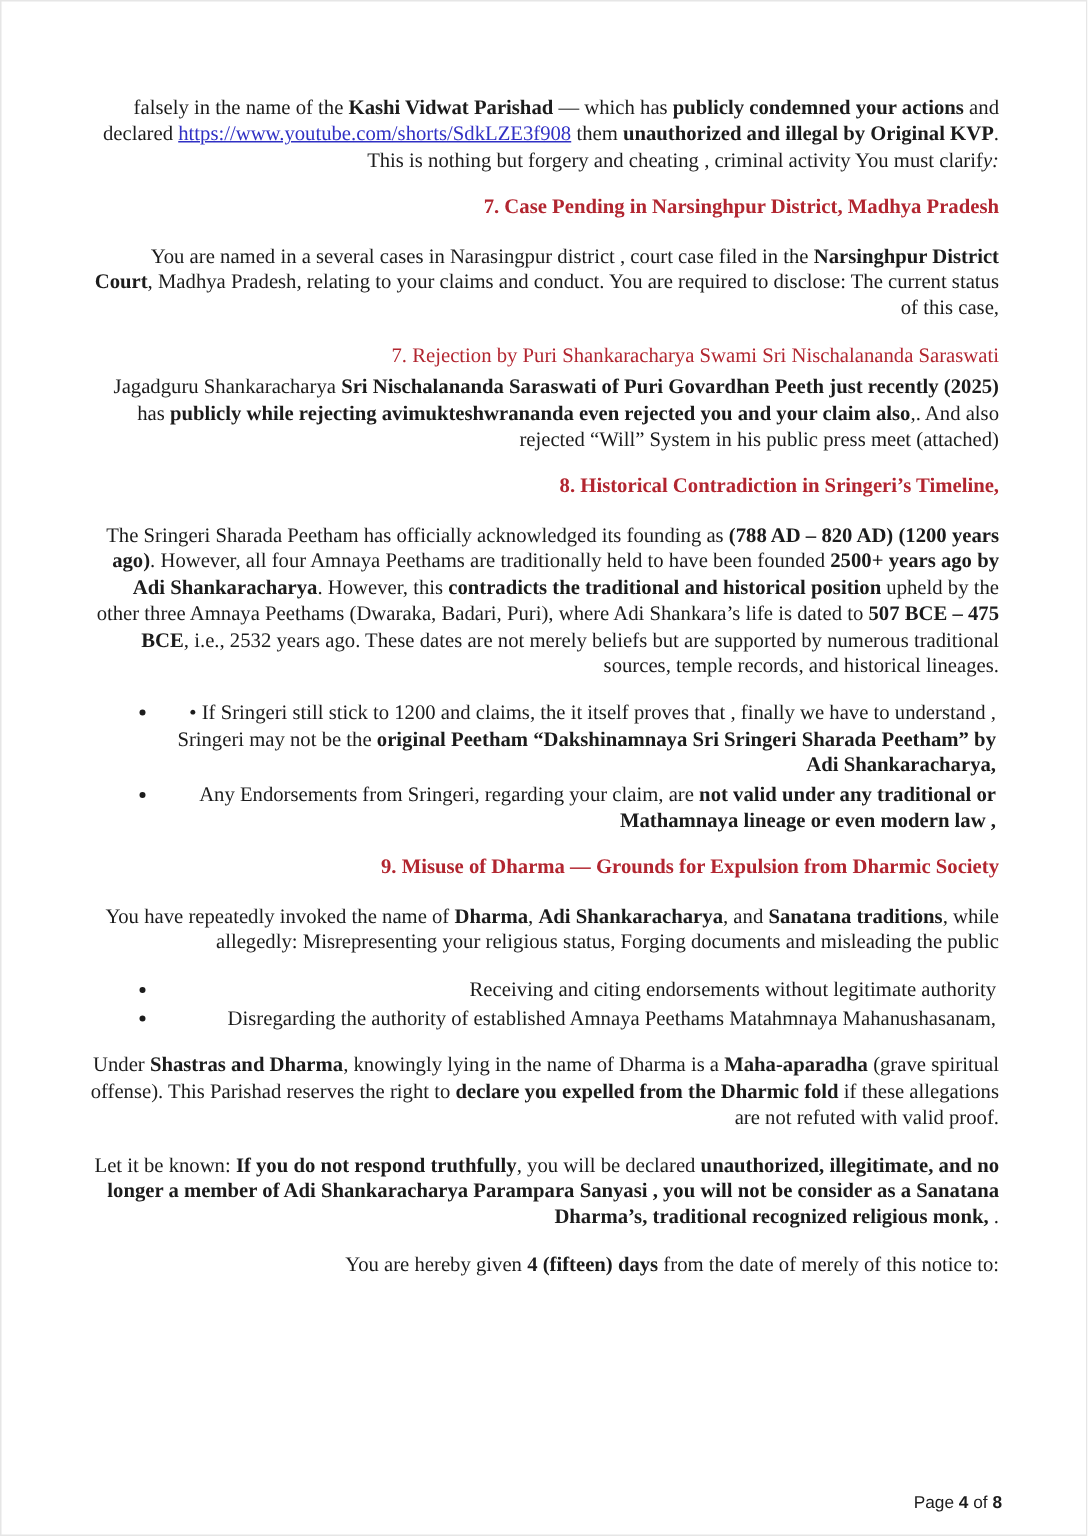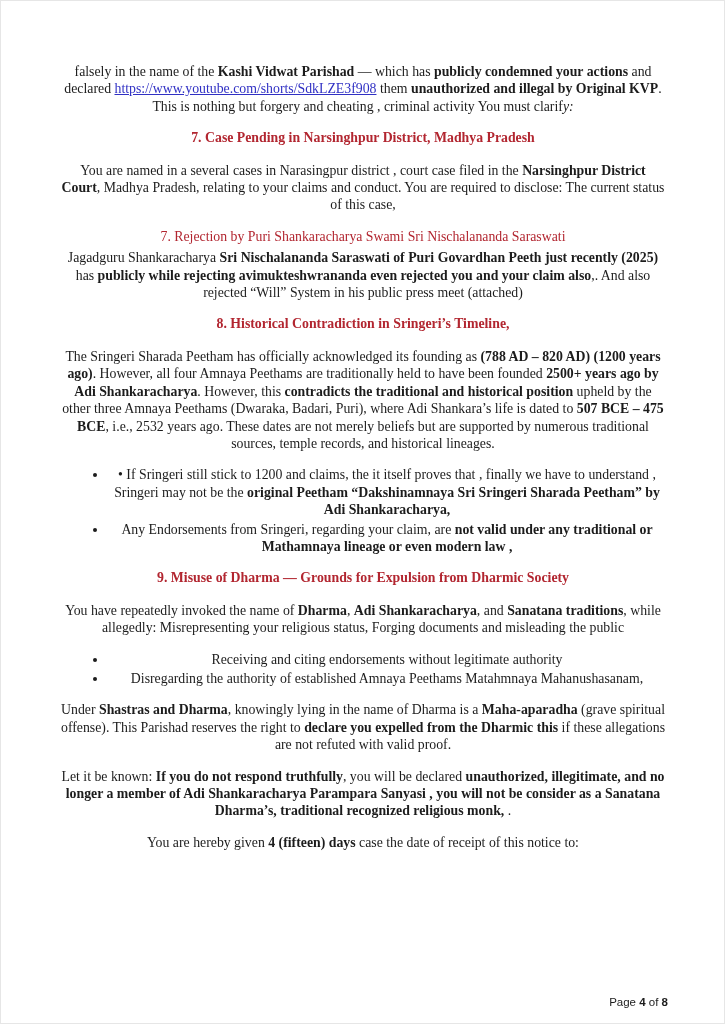--- a/index.html
+++ b/index.html
@@ -9,21 +9,21 @@
     background:#ffffff;
     box-shadow: inset 0 0 0 1px #e6e6e6;
     font-family:"Liberation Serif", serif;
     color:#1c1c1c;
     overflow:hidden;
   }
   .content{
     position:absolute;
     left:60px;top:63px;width:606px;
     font-size:13.8px;line-height:17.4px;
-    text-align:center;
+    text-align:right;
   }
   .content p{margin:0 0 14px 0;}
   p.paragraph{}
   p.heading{
     color:#b22630;
     font-weight:bold;
     margin:0 0 15px 0;
   }
   p.heading-tight{
     color:#b22630;
@@ -82,18 +82,18 @@
       <ul>
         <li><span>• If Sringeri still stick to 1200 and claims, the it itself proves that , finally we have to understand , Sringeri may not be the </span><span class="b">original Peetham “Dakshinamnaya Sri Sringeri Sharada Peetham” by Adi Shankaracharya,</span></li>
         <li><span>Any Endorsements from Sringeri, regarding your claim, are </span><span class="b">not valid under any traditional or Mathamnaya lineage or even modern law ,</span></li>
       </ul>
       <p class="heading"><span>9. Misuse of Dharma — Grounds for Expulsion from Dharmic Society</span></p>
       <p class="paragraph"><span>You have repeatedly invoked the name of </span><span class="b">Dharma</span><span>, </span><span class="b">Adi Shankaracharya</span><span>, and </span><span class="b">Sanatana traditions</span><span>, while allegedly: Misrepresenting your religious status, Forging documents and misleading the public</span></p>
       <ul>
         <li><span>Receiving and citing endorsements without legitimate authority</span></li>
         <li><span>Disregarding the authority of established Amnaya Peethams Matahmnaya Mahanushasanam,</span></li>
       </ul>
-      <p class="paragraph"><span>Under </span><span class="b">Shastras and Dharma</span><span>, knowingly lying in the name of Dharma is a </span><span class="b">Maha-aparadha</span><span> (grave spiritual offense). This Parishad reserves the right to </span><span class="b">declare you expelled from the Dharmic this</span><span> if these allegations are not refuted with valid proof.</span></p>
+      <p class="paragraph"><span>Under </span><span class="b">Shastras and Dharma</span><span>, knowingly lying in the name of Dharma is a </span><span class="b">Maha-aparadha</span><span> (grave spiritual offense). This Parishad reserves the right to </span><span class="b">declare you expelled from the Dharmic fold</span><span> if these allegations are not refuted with valid proof.</span></p>
       <p class="paragraph"><span>Let it be known: </span><span class="b">If you do not respond truthfully</span><span>, you will be declared </span><span class="b">unauthorized, illegitimate, and no longer a member of  Adi Shankaracharya Parampara Sanyasi , you will not be consider as a Sanatana Dharma’s, traditional recognized religious  monk,</span><span> .</span></p>
-      <p class="paragraph"><span>You are hereby given </span><span class="b">4 (fifteen) days</span><span> case the date of receipt of this notice to:</span></p>
+      <p class="paragraph"><span>You are hereby given </span><span class="b">4 (fifteen) days</span><span> from the date of merely of this notice to:</span></p>
     </div>
   <div class="footer"><span>Page </span><span class="num">4</span><span> of </span><span class="num">8</span></div>
 </div>
 
 </body></html>

